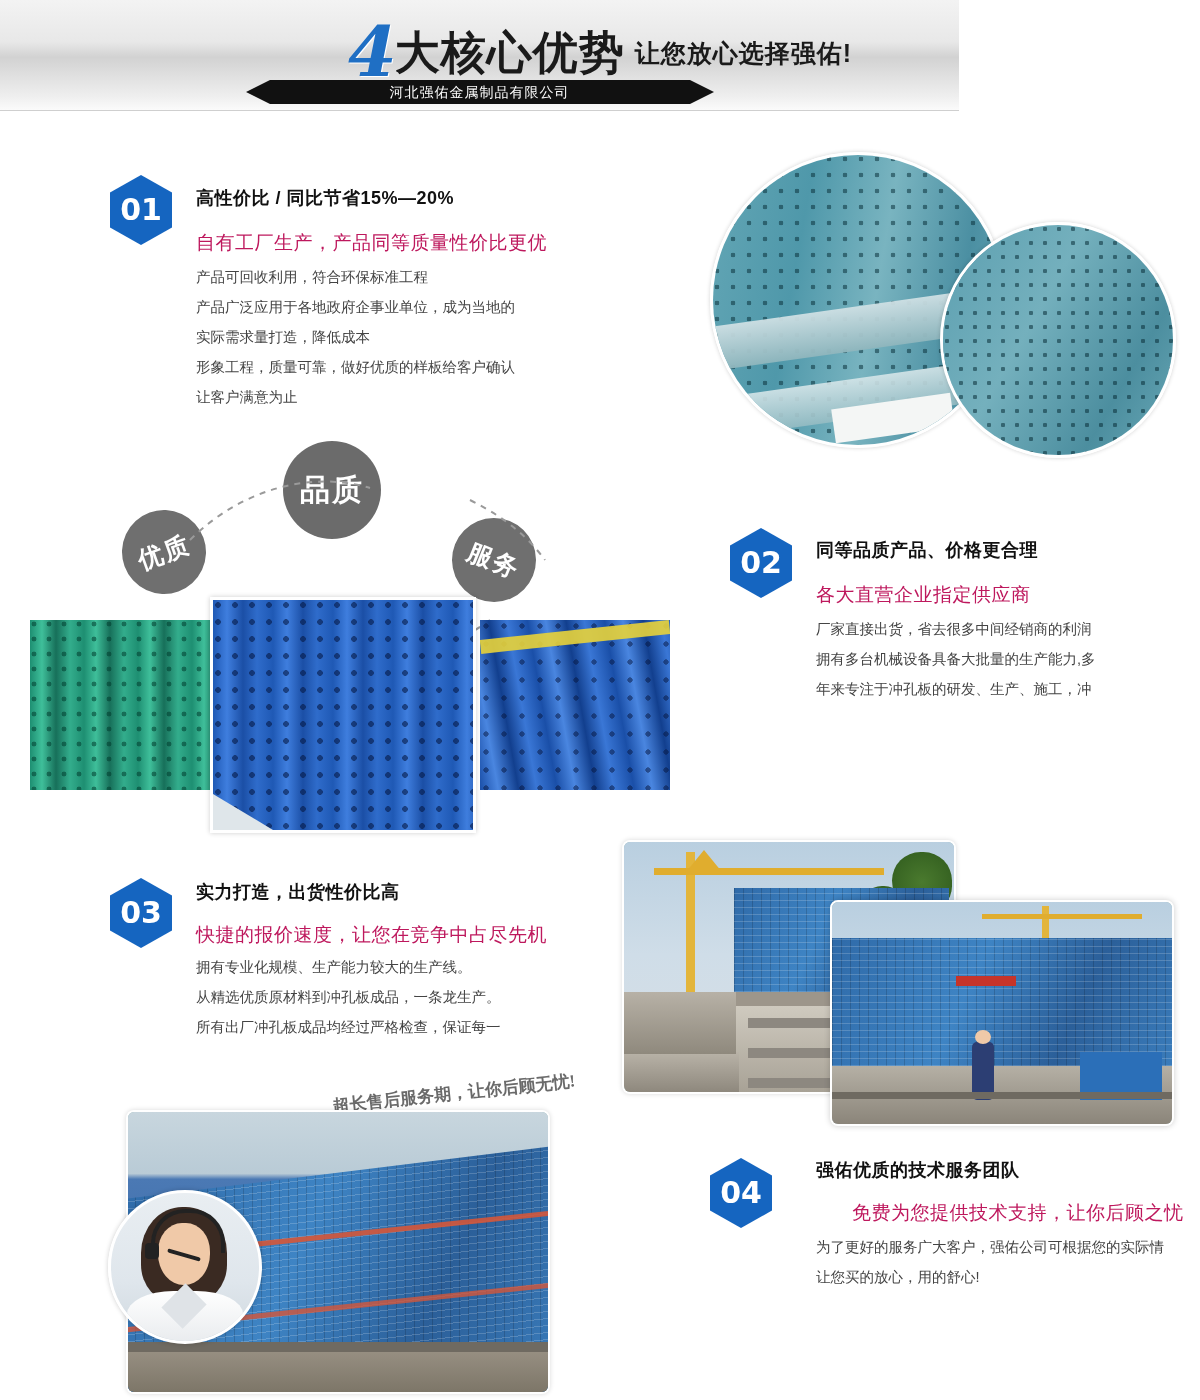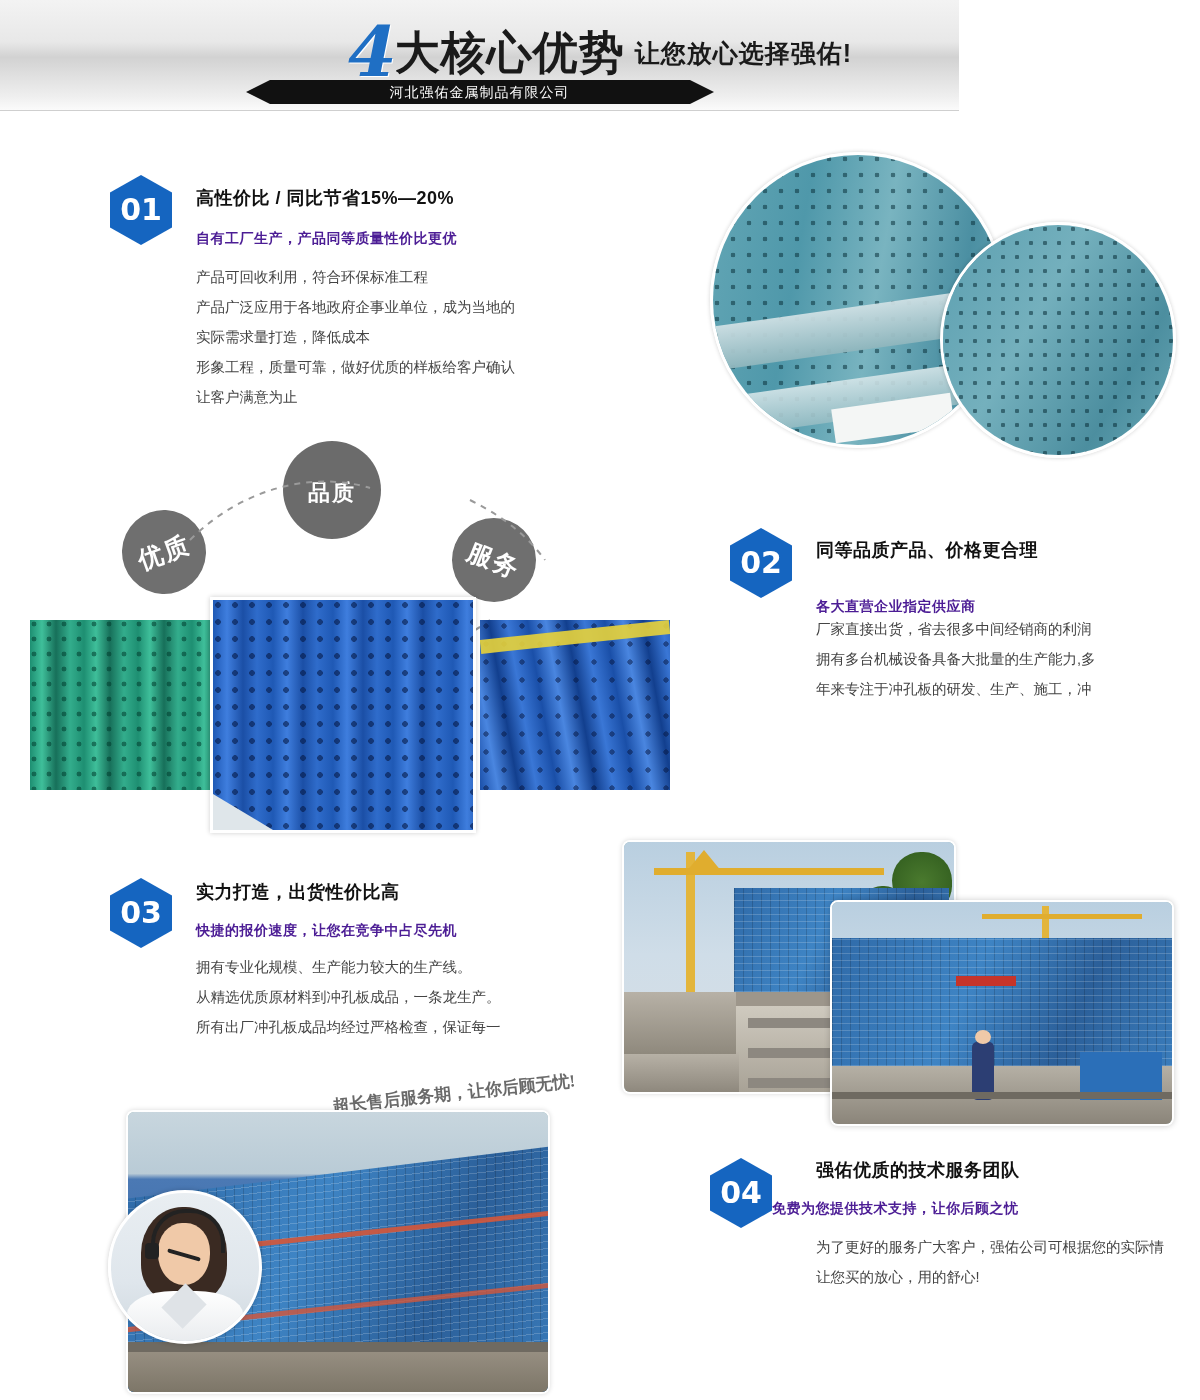--- a/index.html
+++ b/index.html
@@ -110,23 +110,23 @@
   .feat-h1 {
     position: absolute;
     font-size: 18px;
     font-weight: bold;
     color: #111;
     white-space: nowrap;
     letter-spacing: 0.5px;
   }
   .feat-h2 {
     position: absolute;
-    font-size: 14px;
-    font-weight: bold;
-    color: #4c1d95;
+    font-size: 19px;
+    font-weight: normal;
+    color: #be185d;
     white-space: nowrap;
     letter-spacing: 0.5px;
   }
   .feat-body {
     position: absolute;
     font-size: 14.5px;
     color: #444;
     line-height: 30px;
   }
   .feat-body div { white-space: nowrap; }
@@ -291,21 +291,21 @@
   <div style="position:absolute; left:-10px; top:222px; width:330px; height:40px; background:linear-gradient(to bottom,#d6e6e9,#95bcc3); transform:rotate(-8deg); opacity:.9;"></div>
   <div style="position:absolute; left:120px; top:246px; width:120px; height:34px; background:#f4f6f5; transform:rotate(-8deg);"></div>
 </div>
 <div class="circle-photo" style="left:940px; top:222px; width:230px; height:230px;">
   <div class="panel-teal" style="background:
       radial-gradient(circle at 4px 4px, rgba(8,46,56,0.55) 2.0px, rgba(0,0,0,0) 2.5px) 0 0/14px 14px,
       linear-gradient(120deg,#5c9fb0 0%, #74b0bd 40%, #4c8e9f 75%, #6aa9b7 100%);"></div>
 </div>
 
 <div class="qcircle big" style="left:283px; top:441px;">
-  <span style="display:inline-block; line-height:1.0; padding-top:22px; font-size:22px;">品质</span>
+  <span style="display:inline-block; line-height:1.0; padding-top:22px; font-size:30px;">品质</span>
 </div>
 <div class="qcircle small" style="left:122px; top:510px; transform:rotate(-20deg);">
   <span style="display:inline-block; line-height:1.0; padding-top:20px; font-size:25px;">优质</span>
 </div>
 <div class="qcircle small" style="left:452px; top:518px; transform:rotate(22deg);">
   <span style="display:inline-block; line-height:1.0; padding-top:20px; font-size:25px;">服务</span>
 </div>
 <svg class="dashed-arc" style="left:100px; top:430px;" width="500" height="220">
   <path d="M90,110 C140,60 210,40 270,58" stroke="#9a9a9a" stroke-width="2" fill="none" stroke-dasharray="6 6"></path>
   <path d="M370,70 C410,90 430,110 445,130" stroke="#9a9a9a" stroke-width="2" fill="none" stroke-dasharray="6 6"></path>
@@ -320,21 +320,21 @@
   <div class="panel-blue"></div>
   <div style="position:absolute; left:0; bottom:0; width:60px; height:36px; background:#dfe6ea; clip-path:polygon(0 100%,100% 100%,0 0);"></div>
 </div>
 <div class="photo" style="left:480px; top:620px; width:190px; height:170px;">
   <div class="panel-blue2"></div>
   <div style="position:absolute; left:0; top:10px; width:100%; height:14px; background:#e8d33a; transform:rotate(-6deg); opacity:.9;"></div>
 </div>
 
 <div class="hex" style="left:730px; top:528px;">02</div>
 <div class="feat-h1" style="left:816px; top:538px;">同等品质产品、价格更合理</div>
-<div class="feat-h2" style="left:816px; top:582px;margin-top:16px;">各大直营企业指定供应商</div>
+<div class="feat-h2" style="left:816px; top:582px;">各大直营企业指定供应商</div>
 <div class="feat-body" style="left:816px; top:614px;">
   <div>厂家直接出货，省去很多中间经销商的利润</div>
   <div>拥有多台机械设备具备大批量的生产能力,多</div>
   <div>年来专注于冲孔板的研发、生产、施工，冲</div>
 </div>
 
 <div class="hex" style="left:110px; top:878px;">03</div>
 <div class="feat-h1" style="left:196px; top:880px;">实力打造，出货性价比高</div>
 <div class="feat-h2" style="left:196px; top:922px;">快捷的报价速度，让您在竞争中占尽先机</div>
 <div class="feat-body" style="left:196px; top:952px;">
@@ -387,17 +387,17 @@
   <div class="agent-face"></div>
   <div class="agent-body"></div>
   <div class="agent-collar"></div>
   <div class="agent-headset-band"></div>
   <div class="agent-ear"></div>
   <div class="agent-mic"></div>
 </div>
 
 <div class="hex" style="left:710px; top:1158px;">04</div>
 <div class="feat-h1" style="left:816px; top:1158px;">强佑优质的技术服务团队</div>
-<div class="feat-h2" style="left:772px; top:1200px;text-align:center;">免费为您提供技术支持，让你后顾之忧</div>
+<div class="feat-h2" style="left:852px; top:1200px;text-align:center;">免费为您提供技术支持，让你后顾之忧</div>
 <div class="feat-body" style="left:816px; top:1232px;">
   <div>为了更好的服务广大客户，强佑公司可根据您的实际情</div>
   <div>让您买的放心，用的舒心!</div>
 </div>
 
 </body></html>

